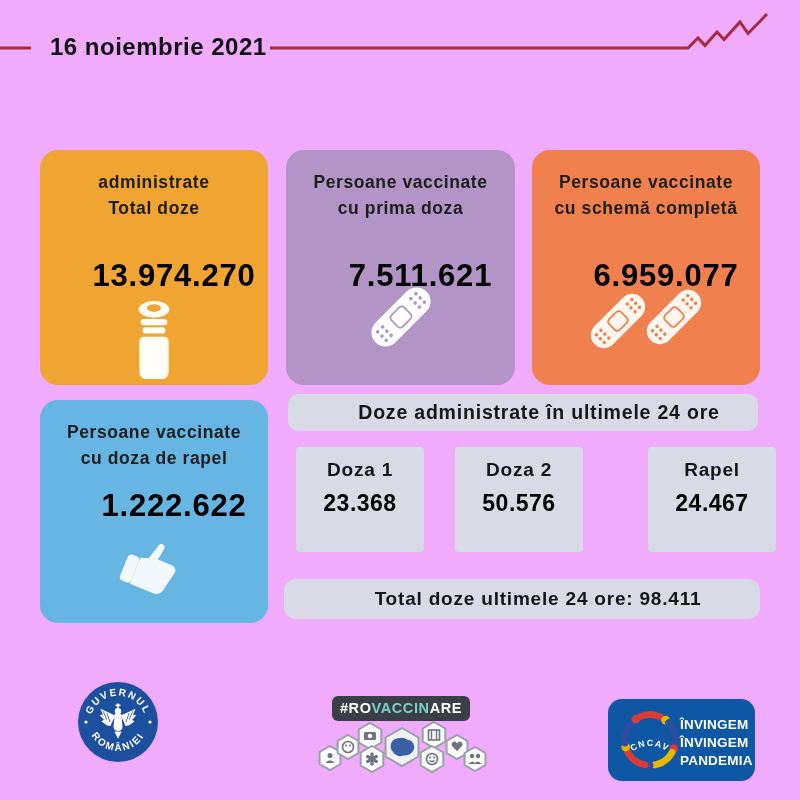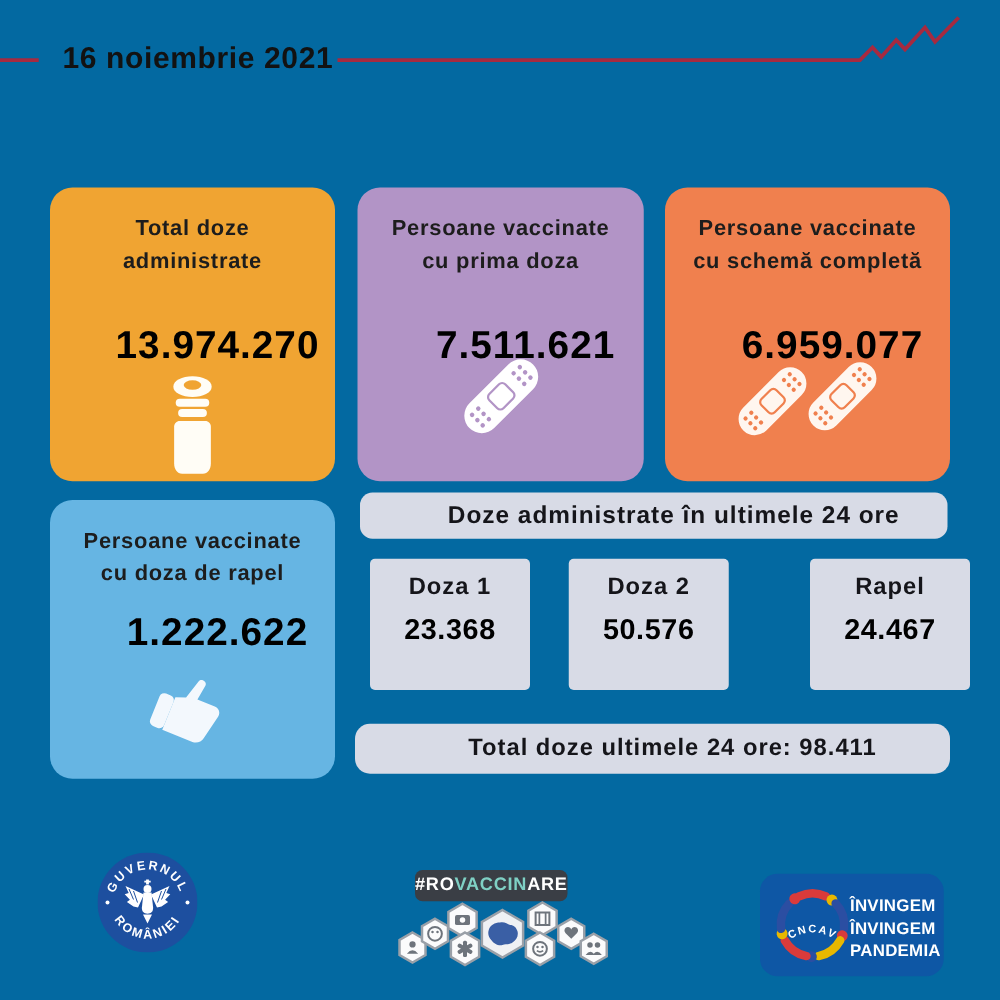--- a/index.html
+++ b/index.html
@@ -1,18 +1,18 @@
 <!DOCTYPE html>
 <html><head>
 <meta charset="utf-8">
 <style>
   * { margin:0; padding:0; box-sizing:border-box; }
   html,body { background:#fff; }
   .canvas {
-    position:relative; width:800px; height:800px; background:#0369a1;
+    position:relative; width:800px; height:800px; background:#f0abfc;
     font-family:"Liberation Sans", sans-serif; overflow:hidden;
   }
   
   .date-text {
     position:absolute; left:50px; top:33px; font-size:24px; font-weight:bold;
     color:#121212; letter-spacing:0.5px;
   }
   .header-line-svg { position:absolute; left:0; top:0; }
   
   .card { position:absolute; border-radius:18px; text-align:center; color:#1d1d1d; }
@@ -54,21 +54,21 @@
   .dose-label { padding-top:12px; font-size:19px; font-weight:bold; color:#15151a; letter-spacing:0.8px; }
   .dose-value { margin-top:9px; font-size:23px; font-weight:bold; color:#000; letter-spacing:0.5px; }
   .total-pill {
     left:284px; top:579px; width:476px; height:40px; border-radius:12px;
     font-size:19px; line-height:40px; letter-spacing:0.8px;
   }
   
   .gov-seal { position:absolute; left:78px; top:682px; }
   .rovac { position:absolute; left:315px; top:694px; width:178px; height:90px; }
   .rovac-pill {
-    position:absolute; left:17px; top:2px; width:122px; height:25px; border-radius:6px;
+    position:absolute; left:17px; top:2px; width:138px; height:25px; border-radius:6px;
     background:#3A3E45; text-align:center; font-size:14.5px; font-weight:bold;
     line-height:25px; letter-spacing:0.6px; color:#fff;
   }
   .rovac-mid { color:#7FD0C4; }
   .rovac-hexes { position:absolute; left:0; top:26px; }
   .cncav {
     position:absolute; left:608px; top:699px; width:147px; height:82px;
     border-radius:14px; background:#0E57A5;
   }
   .cncav-emblem { position:absolute; left:6px; top:5px; }
@@ -83,22 +83,22 @@
 <div class="canvas">
 
   <svg class="header-line-svg" width="800" height="70" viewBox="0 0 800 70">
     <line x1="0" y1="48" x2="31" y2="48" stroke="#A62A40" stroke-width="3"></line>
     <polyline points="270,48 688,48 698,38 705,45.5 717,32 724,39.5 740,22 748,33.5 767,14" fill="none" stroke="#A62A40" stroke-width="3" stroke-linejoin="miter"></polyline>
   </svg>
   <div class="date-text">16 noiembrie 2021</div>
 
   <div class="card card-total" style="background:#F0A432;">
     <div class="card-title">
+      <div>administrate</div>
       <div>Total doze</div>
-      <div>administrate</div>
     </div>
     <div class="card-value">13.974.270</div>
     <div class="card-icon icon-vial">
       <svg width="46" height="82" viewBox="0 0 36 64">
         <ellipse cx="18" cy="8" rx="12" ry="6.5" fill="#FFFDF6"></ellipse>
         <ellipse cx="18" cy="7" rx="5.5" ry="3" fill="#F0A432"></ellipse>
         <rect x="7.5" y="15.5" width="21" height="5" rx="2.5" fill="#FFFDF6"></rect>
         <rect x="9" y="22" width="18" height="5" rx="2.5" fill="#FFFDF6"></rect>
         <path d="M10 29.5 h16 c2 0 3.5 1.6 3.5 3.5 v23 c0 4 -2 6.5 -5 6.5 h-13 c-3 0 -5 -2.5 -5 -6.5 v-23 c0 -1.9 1.5 -3.5 3.5 -3.5 z" fill="#FFFDF6"></path>
       </svg>

